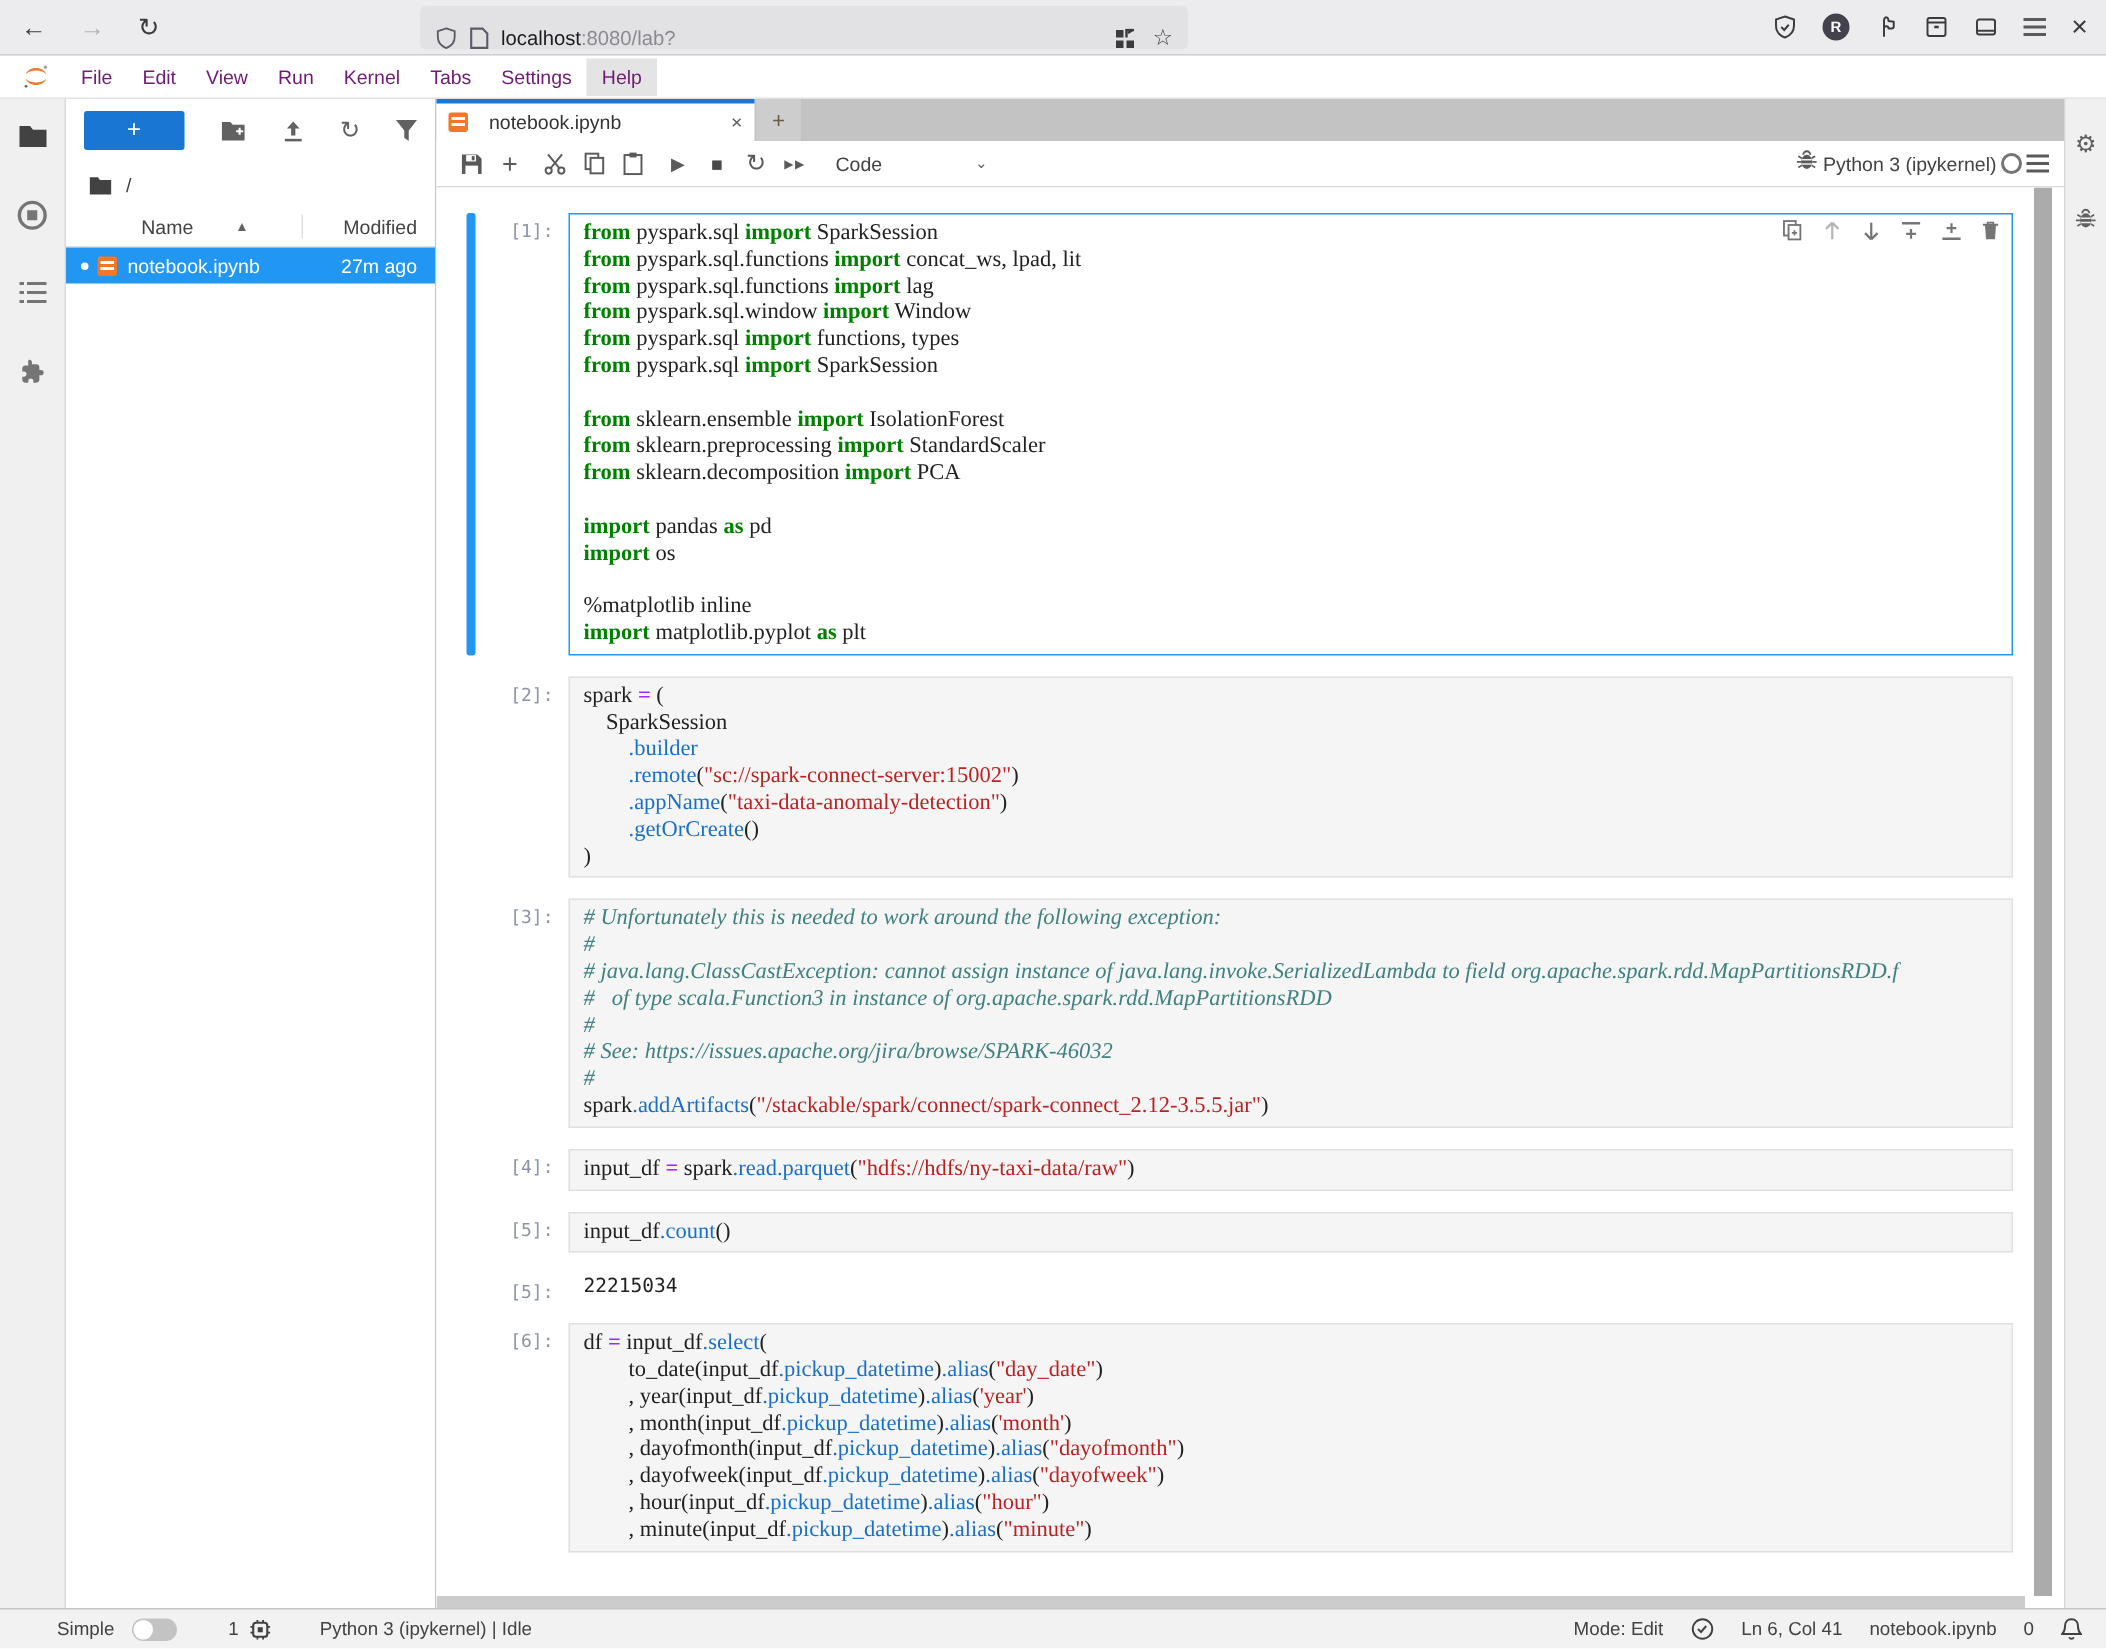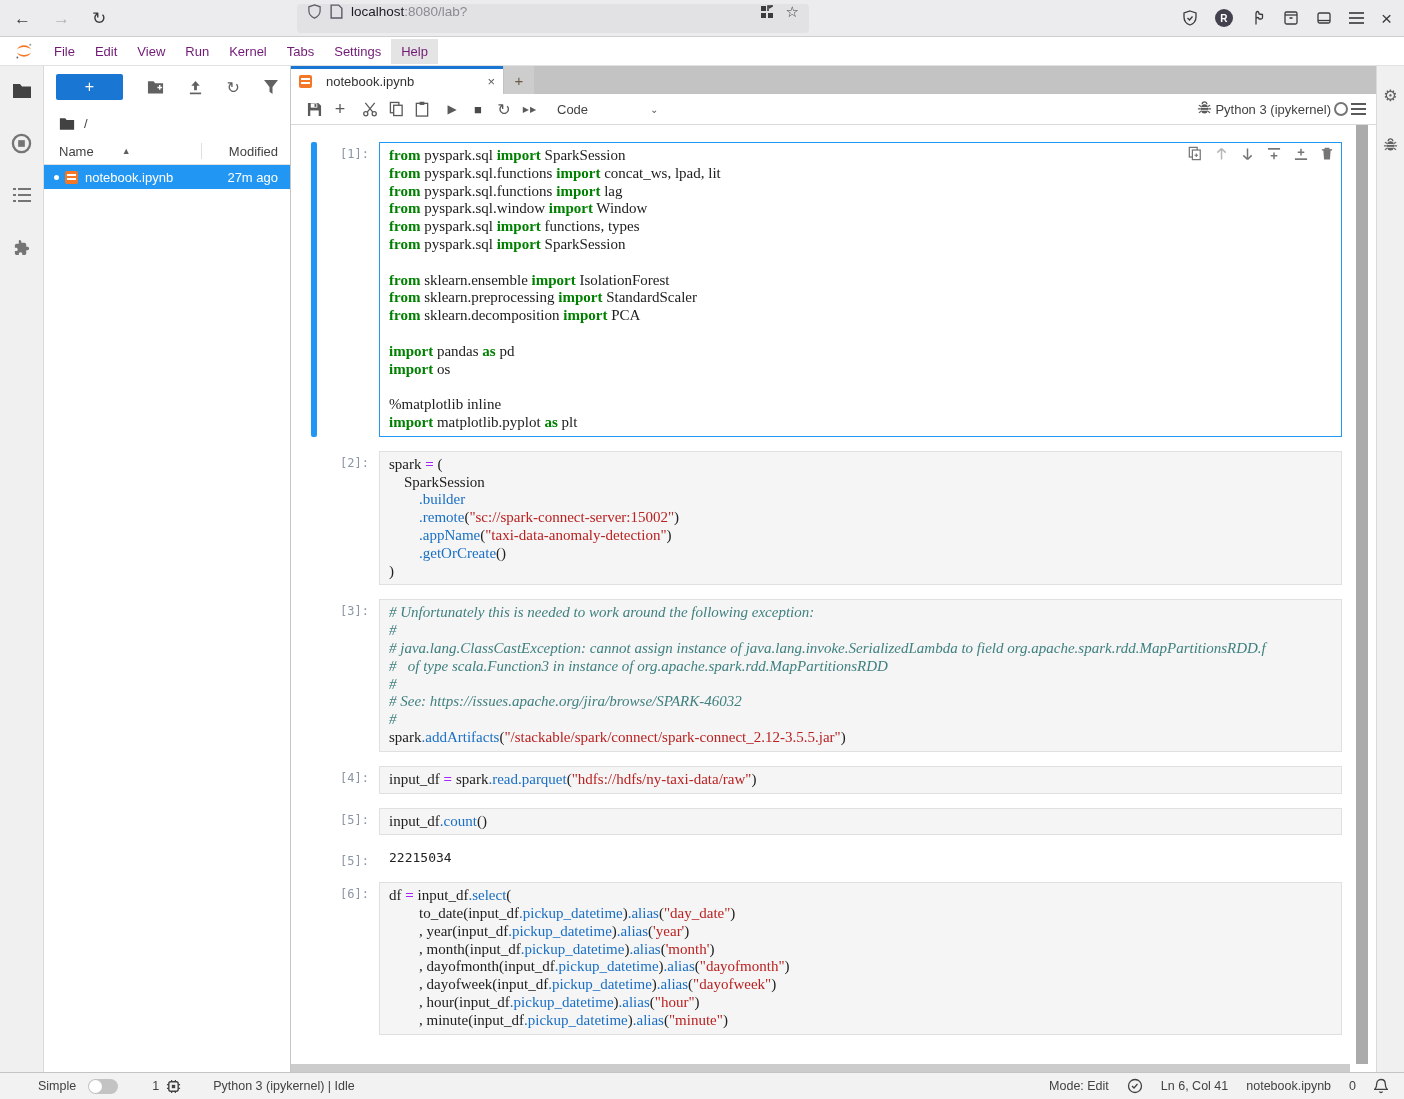--- a/index.html
+++ b/index.html
@@ -5,22 +5,22 @@
   * { box-sizing: border-box; margin: 0; padding: 0; }
   html,body { width:1404px; height:1099px; overflow:hidden; background:#fff;
               font-family:"Liberation Sans", sans-serif; }
 
   
   .browser-bar { height:37px; background:#ececee; border-bottom:1px solid #cfcfd1;
                  display:flex; align-items:center; position:relative; }
   .nav-group { display:flex; align-items:center; gap:22px; padding-left:14px; }
   .nav-ico { font-size:17px; color:#3b3b3f; cursor:pointer; line-height:1; }
   .nav-ico.disabled { color:#b3b3b8; }
-  .urlbar { position:absolute; left:297px; top:4px; width:512px; height:29px;
-            background:#e2e2e5; border-radius:4px; display:flex; align-items:flex-start;
+  .urlbar { position:absolute; left:280px; top:4px; width:512px; height:29px;
+            background:#e2e2e5; border-radius:4px; display:flex; align-items:flex-end;
             padding:0 10px; }
   .urlbar .u-ico { margin-right:8px; display:inline-flex; }
   .url-text { font-size:13.5px; color:#1c1b22; flex:1; }
   .url-text .dim { color:#8a8a92; }
   .urlbar-right { display:flex; align-items:center; gap:12px; }
   .right-icons { position:absolute; right:12px; top:0; height:36px; display:flex;
                  align-items:center; gap:17px; }
   .avatar { width:18px; height:18px; border-radius:50%; background:#42414d; color:#fff;
             font-size:10px; font-weight:bold; display:flex; align-items:center;
             justify-content:center; }
@@ -45,21 +45,21 @@
                display:flex; flex-direction:column; font-size:13px; }
   .fp-toolbar { height:42px; display:flex; align-items:center; padding:0 12px; }
   .new-launcher-btn { width:72px; height:26px; background:#1976d2; border:none;
                       border-radius:2px; color:#fff; font-size:16px; cursor:pointer;
                       display:flex; align-items:center; justify-content:center; }
   .fp-tool-ico { margin-left:24px; cursor:pointer; display:flex; }
   .fp-breadcrumb { height:30px; display:flex; align-items:center; padding:0 15px;
                    gap:9px; color:#424242; }
   .fp-header { height:27px; display:flex; align-items:center; border-bottom:1px solid #e0e0e0;
                color:#424242; padding:0 0 0 15px; }
-  .fp-header .name-col { flex:1; display:flex; align-items:center; gap:28px; }
+  .fp-header .name-col { flex:1; display:flex; align-items:center; gap:28px;justify-content:center; }
   .fp-header .vline { width:1px; height:16px; background:#e0e0e0; }
   .fp-header .mod-col { width:88px; text-align:right; padding-right:12px; }
   .sort-arrow { font-size:9px; color:#616161; }
   .fp-row { height:24px; display:flex; align-items:center; padding:0 8px; cursor:pointer; }
   .fp-row.selected { background:#2196f3; color:#fff; }
   .dirty-dot { width:5px; height:5px; border-radius:50%; background:#fff; margin:0 6px 0 2px; }
   .nb-file-icon { width:13px; height:13px; background:#f37726; border-radius:2px;
                   margin-right:7px; position:relative; flex:none; }
   .nb-file-icon:before { content:""; position:absolute; left:2px; right:2px; top:3px;
                          height:2px; background:#fff; box-shadow:0 4px 0 #fff; }

